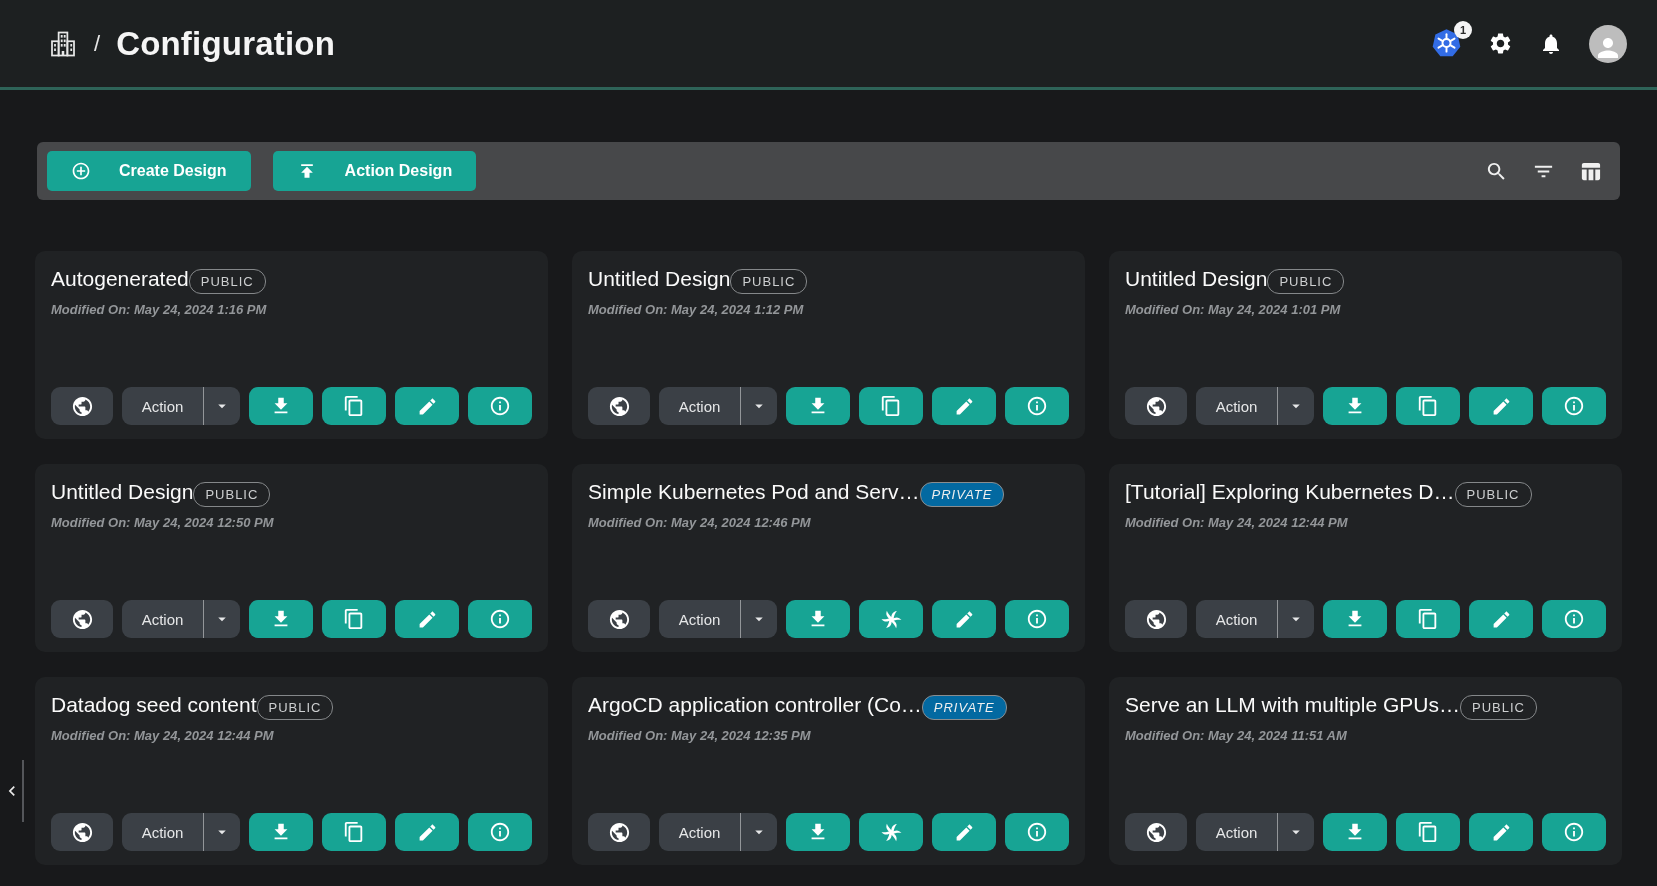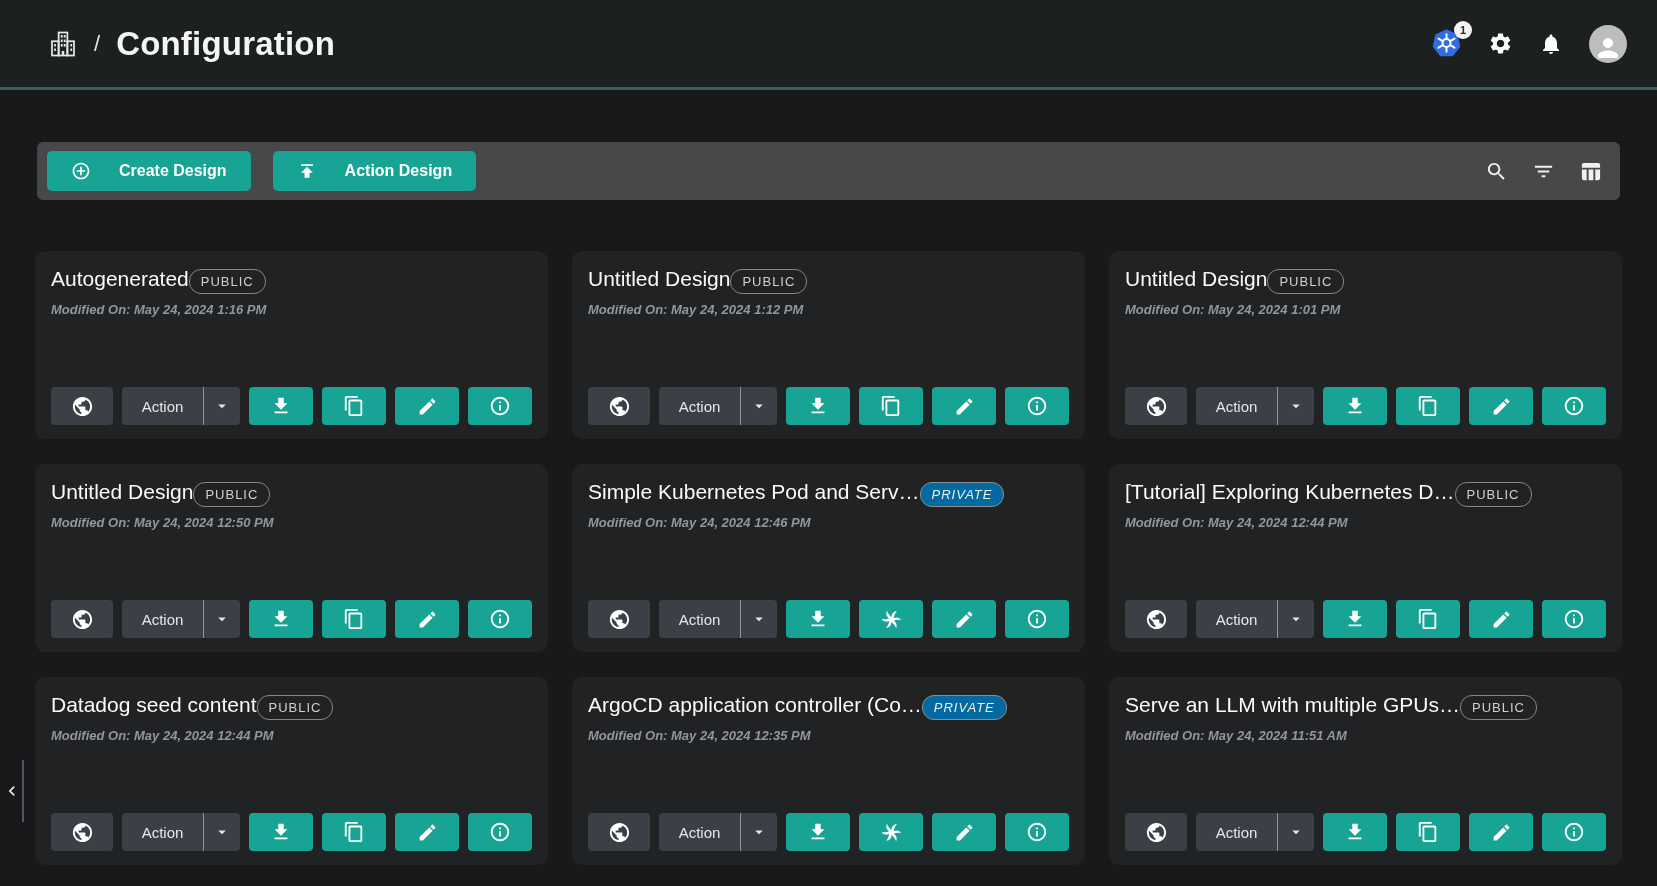--- a/index.html
+++ b/index.html
@@ -68,21 +68,21 @@
     padding: 4px 11px; border-radius: 12px; margin-top: 2px; flex: none;
   }
   .chip-public { color: #CDCFD0; border: 1px solid #85888A; background: transparent; }
   .chip-private { color: #EFEFEF; border: 1px solid #8A8D8F; background: #0369a1; font-style: italic; }
   .card-modified {
     margin-top: 8px; color: #939699; font-size: 13px;
     font-style: italic; font-weight: 700;
   }
   .card-actions { margin-top: auto; display: flex; gap: 9px; }
   .act {
-    height: 38px; border: none; border-radius: 4px; cursor: pointer;
+    height: 38px; border: none; border-radius: 9px; cursor: pointer;
     display: flex; align-items: center; justify-content: center; color: #FFFFFF;
   }
   .act-dark { background: #3B4046; }
   .act-globe { width: 62px; flex: none; }
   .act-split { width: 118px; flex: none; padding: 0; overflow: hidden; }
   .act-split .split-label {
     flex: 1; height: 100%; display: flex; align-items: center; justify-content: center;
     color: #E6E7E8; font-size: 15px; font-family: inherit;
     background: none; border: none; cursor: pointer;
   }

